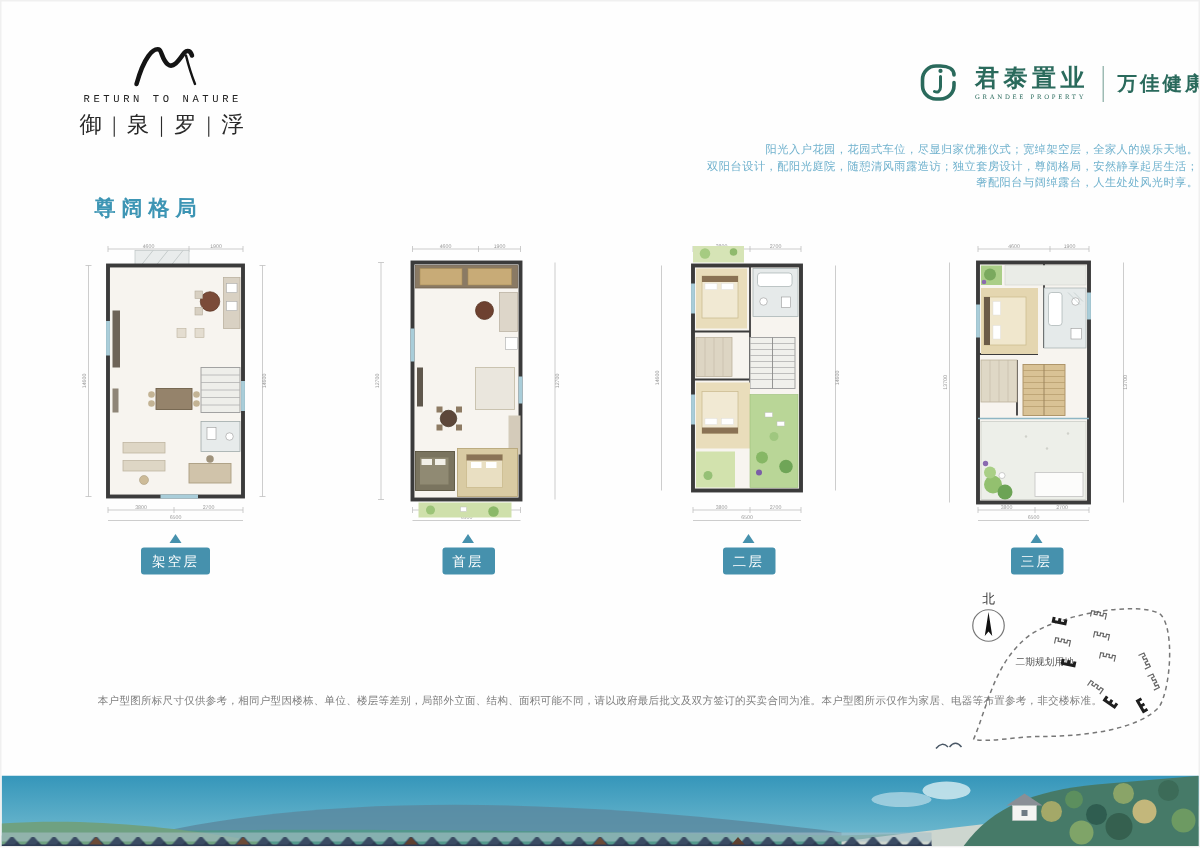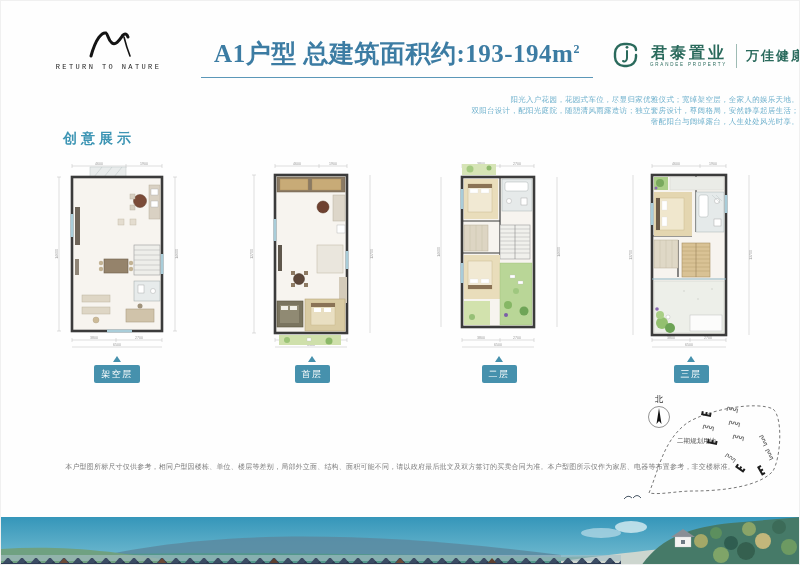--- a/index.html
+++ b/index.html
@@ -14,21 +14,21 @@
 
   
   .title-wrap{position:absolute;left:200px;top:36px;width:392px;text-align:center;}
   .title{font-family:"Liberation Serif","DejaVu Serif",serif;font-weight:bold;font-size:25px;
          color:#3c7ca3;letter-spacing:.5px;white-space:nowrap;}
   .title sup{font-size:12px;}
   .title-rule{margin-top:7px;border-top:1.5px solid #5b97b8;}
 
   
   .developer{position:absolute;left:610px;top:40px;display:flex;align-items:center;gap:9px;color:#2a6a5c;}
-  .dev-names{text-align:right;line-height:1;}
+  .dev-names{text-align:left;line-height:1;font-family:Liberation Serif, serif;}
   .dev-cn{font-size:16px;font-weight:bold;letter-spacing:3px;white-space:nowrap;}
   .dev-en{font-size:4.5px;letter-spacing:1.8px;margin-top:2px;white-space:nowrap;}
   .dev-div{width:1px;height:24px;background:#2a6a5c;opacity:.45;}
   .dev-partner{font-size:13px;letter-spacing:2px;font-weight:bold;white-space:nowrap;}
 
   
   .intro{position:absolute;left:0;top:93px;width:100%;text-align:right;color:#6fb1cd;
          font-size:7.5px;line-height:11px;letter-spacing:.3px;}
 
   .section-label{position:absolute;left:62px;top:129px;font-size:14px;font-weight:bold;
@@ -59,26 +59,23 @@
 <body>
 
 <div class="canvas">
 
   <div class="brand">
     <svg width="54" height="36" viewBox="0 0 54 36">
       <path d="M9,31 C14,13 20,7 24,8 C26,9 26,15 30,18 C34,21 38,14 41,10 C43,8 45,9 46,12" fill="none" stroke="#141414" stroke-width="3" stroke-linecap="round"></path>
       <path d="M42,12 C44,20 46,26 48,31" fill="none" stroke="#141414" stroke-width="1.6" stroke-linecap="round"></path>
     </svg>
     <div class="brand-en">RETURN TO NATURE</div>
-  </div>
-
-  <div class="title-wrap">
-    <div class="title"><span>A1户型 总建筑面积约:193-194m</span><sup>2</sup></div>
-    <div class="title-rule"></div>
-  </div>
+    <div class="brand-cn">御 | 泉 | 罗 | 浮</div>
+  </div>
+
 
   <div class="developer">
     <svg width="30" height="30" viewBox="0 0 30 30">
       <path d="M25,9 C25,5 21,3 16,3 L13,3 C8,3 4,7 4,12 L4,16 C4,21 8,25 13,25 L16,25 C21,25 25,21 25,16 L25,14" fill="none" stroke="#2a6a5c" stroke-width="2.4" stroke-linecap="round"></path>
       <path d="M16,10 L16,17 C16,20 14,21 12,20" fill="none" stroke="#2a6a5c" stroke-width="2" stroke-linecap="round"></path>
       <circle cx="16" cy="6.3" r="1.4" fill="#2a6a5c"></circle>
     </svg>
     <div class="dev-names">
       <div class="dev-cn">君泰置业</div>
       <div class="dev-en">GRANDEE PROPERTY</div>
@@ -86,21 +83,21 @@
     <div class="dev-div"></div>
     <div class="dev-partner">万佳健康</div>
   </div>
 
   <div class="intro">
     <div>阳光入户花园，花园式车位，尽显归家优雅仪式；宽绰架空层，全家人的娱乐天地。</div>
     <div>双阳台设计，配阳光庭院，随憩清风雨露造访；独立套房设计，尊阔格局，安然静享起居生活；</div>
     <div>奢配阳台与阔绰露台，人生处处风光时享。</div>
   </div>
 
-  <div class="section-label">创意展示</div>
+  <div class="section-label">尊阔格局</div>
 
   <div class="plan" style="left:51px">
     <svg width="130" height="196" viewBox="0 0 130 196">
       <g>
         <line class="dimline" x1="20" y1="7" x2="110" y2="7"></line>
           <line class="dimline" x1="20" y1="5" x2="20" y2="9"></line>
           <line class="dimline" x1="74" y1="5" x2="74" y2="9"></line>
           <line class="dimline" x1="110" y1="5" x2="110" y2="9"></line>
         <text class="dimtxt" x="47" y="6" text-anchor="middle">4600</text>
         <text class="dimtxt" x="92" y="6" text-anchor="middle">1900</text>

